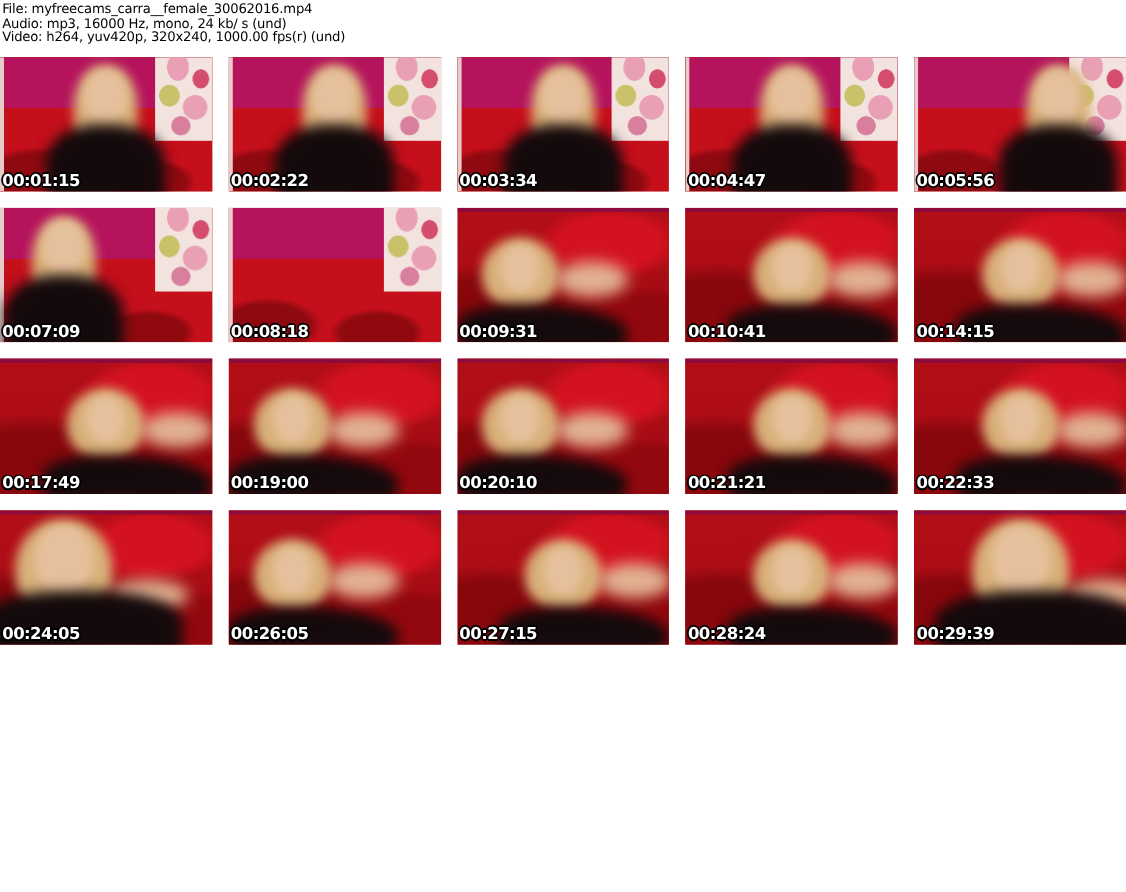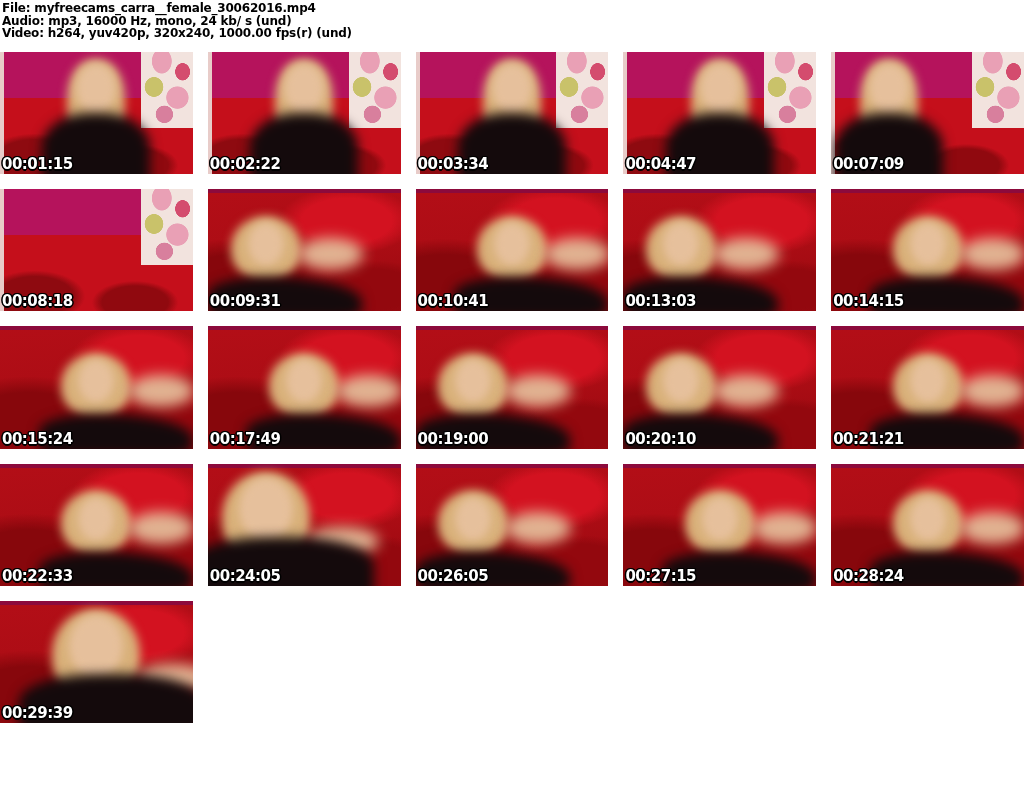--- a/index.html
+++ b/index.html
@@ -6,21 +6,21 @@
   body { background:#ffffff; }
   .sheet {
     width:1024px; height:811px; position:relative; overflow:hidden;
     background:var(--header-bg,#fff);
     font-family:"DejaVu Sans", "Liberation Sans", sans-serif;
   }
   
   .header {
     height:52px; padding:2px 0 0 2px;
     background:var(--header-bg,#fff); color:var(--header-text,#000);
-    font-weight:bold; font-size:12px; line-height:12.5px; letter-spacing:-0.2px;
+    font-weight:normal; font-size:12px; line-height:12.5px; letter-spacing:-0.2px;
     white-space:nowrap;
   }
   
   .grid {
     width:1024px; height:671px;
     display:grid; grid-template-columns:repeat(5,1fr); grid-template-rows:repeat(5,1fr);gap:15px;
   }
   .thumb { position:relative; overflow:hidden; background:#900; }
   .thumb .art { position:absolute; inset:0; }
   .thumb i { display:none; position:absolute; }
@@ -148,20 +148,29 @@
     <figure class="thumb" data-scene="couch" data-pos="center">
       <div class="art">
           <i class="paper"></i>
           <i class="hair"></i>
           <i class="head"></i>
           <i class="torso"></i>
         </div>
       <figcaption class="ts">00:04:47</figcaption>
     </figure>
 
+    <figure class="thumb" data-scene="couch" data-pos="right">
+      <div class="art">
+          <i class="paper"></i>
+          <i class="hair"></i>
+          <i class="head"></i>
+          <i class="torso"></i>
+        </div>
+      <figcaption class="ts">00:05:56</figcaption>
+    </figure>
 
     <figure class="thumb" data-scene="couch" data-pos="left">
       <div class="art">
           <i class="paper"></i>
           <i class="hair"></i>
           <i class="head"></i>
           <i class="torso"></i>
         </div>
       <figcaption class="ts">00:07:09</figcaption>
     </figure>
@@ -187,49 +196,31 @@
       <div class="art">
           <i class="hair"></i>
           <i class="head"></i>
           <i class="limb"></i>
           <i class="torso"></i>
         </div>
       <figcaption class="ts">00:10:41</figcaption>
     </figure>
 
 
-    <figure class="thumb" data-scene="bed" data-pos="left">
-      <div class="art">
-          <i class="hair"></i>
-          <i class="head"></i>
-          <i class="limb"></i>
-          <i class="torso"></i>
-        </div>
-      <figcaption class="ts">00:13:03</figcaption>
-    </figure>
 
     <figure class="thumb" data-scene="bed" data-pos="center">
       <div class="art">
           <i class="hair"></i>
           <i class="head"></i>
           <i class="limb"></i>
           <i class="torso"></i>
         </div>
       <figcaption class="ts">00:14:15</figcaption>
     </figure>
 
-    <figure class="thumb" data-scene="bed" data-pos="center">
-      <div class="art">
-          <i class="hair"></i>
-          <i class="head"></i>
-          <i class="limb"></i>
-          <i class="torso"></i>
-        </div>
-      <figcaption class="ts">00:15:24</figcaption>
-    </figure>
 
 
     <figure class="thumb" data-scene="bed" data-pos="center">
       <div class="art">
           <i class="hair"></i>
           <i class="head"></i>
           <i class="limb"></i>
           <i class="torso"></i>
         </div>
       <figcaption class="ts">00:17:49</figcaption>

